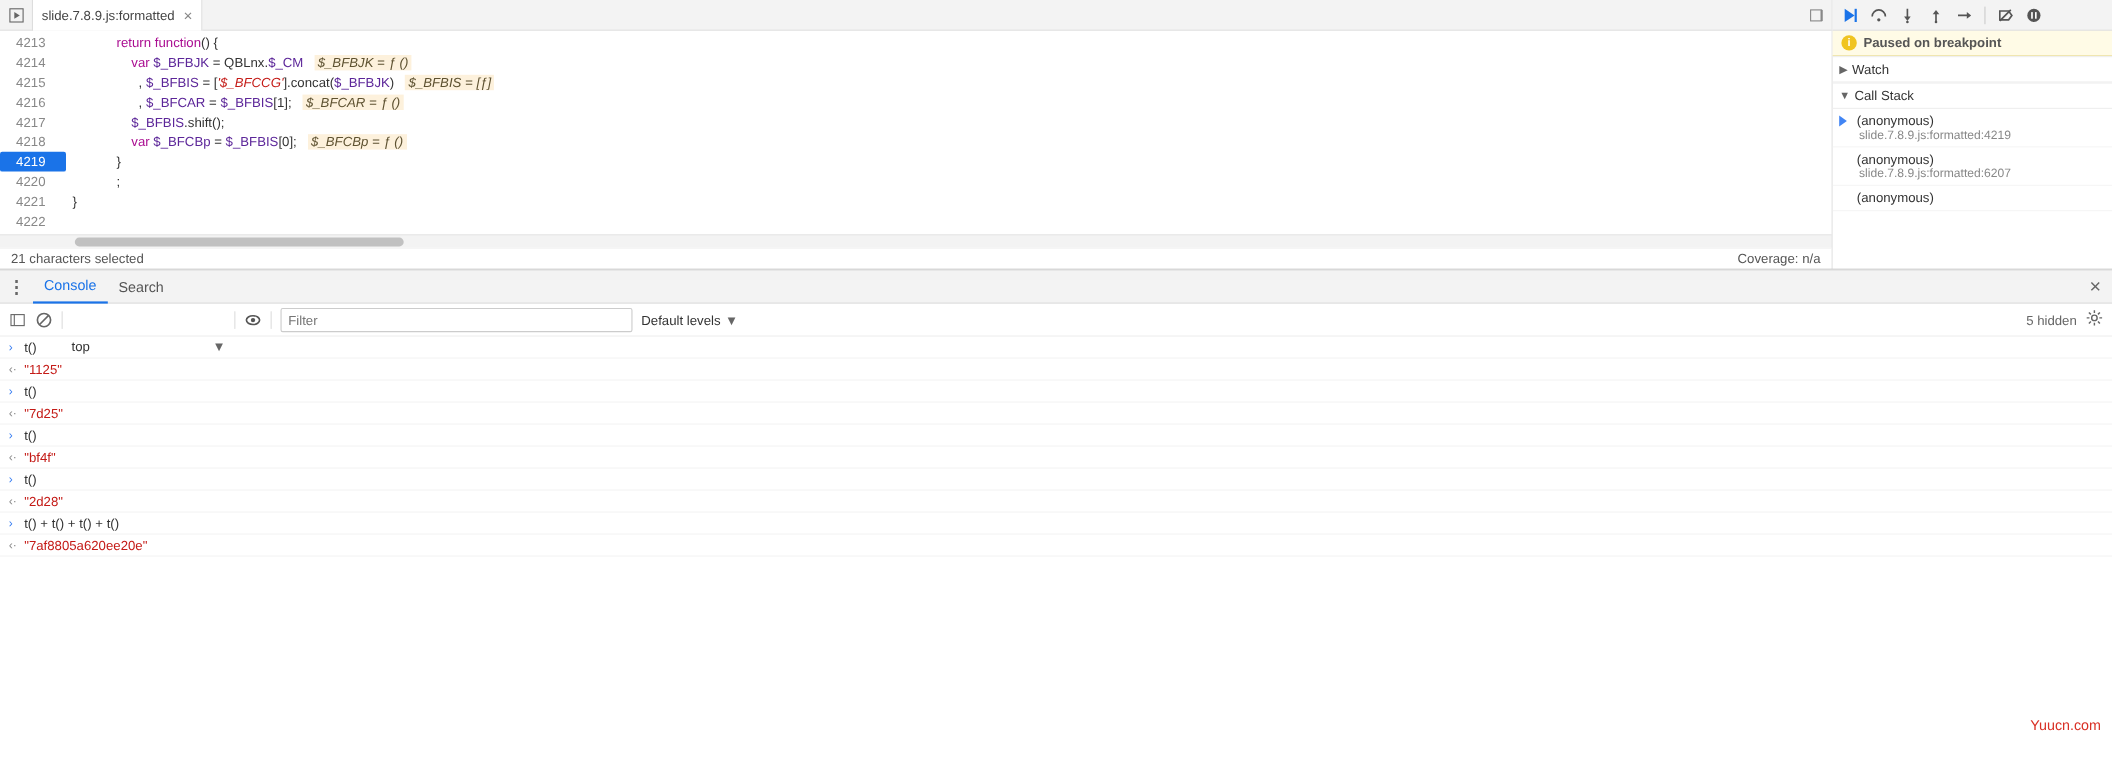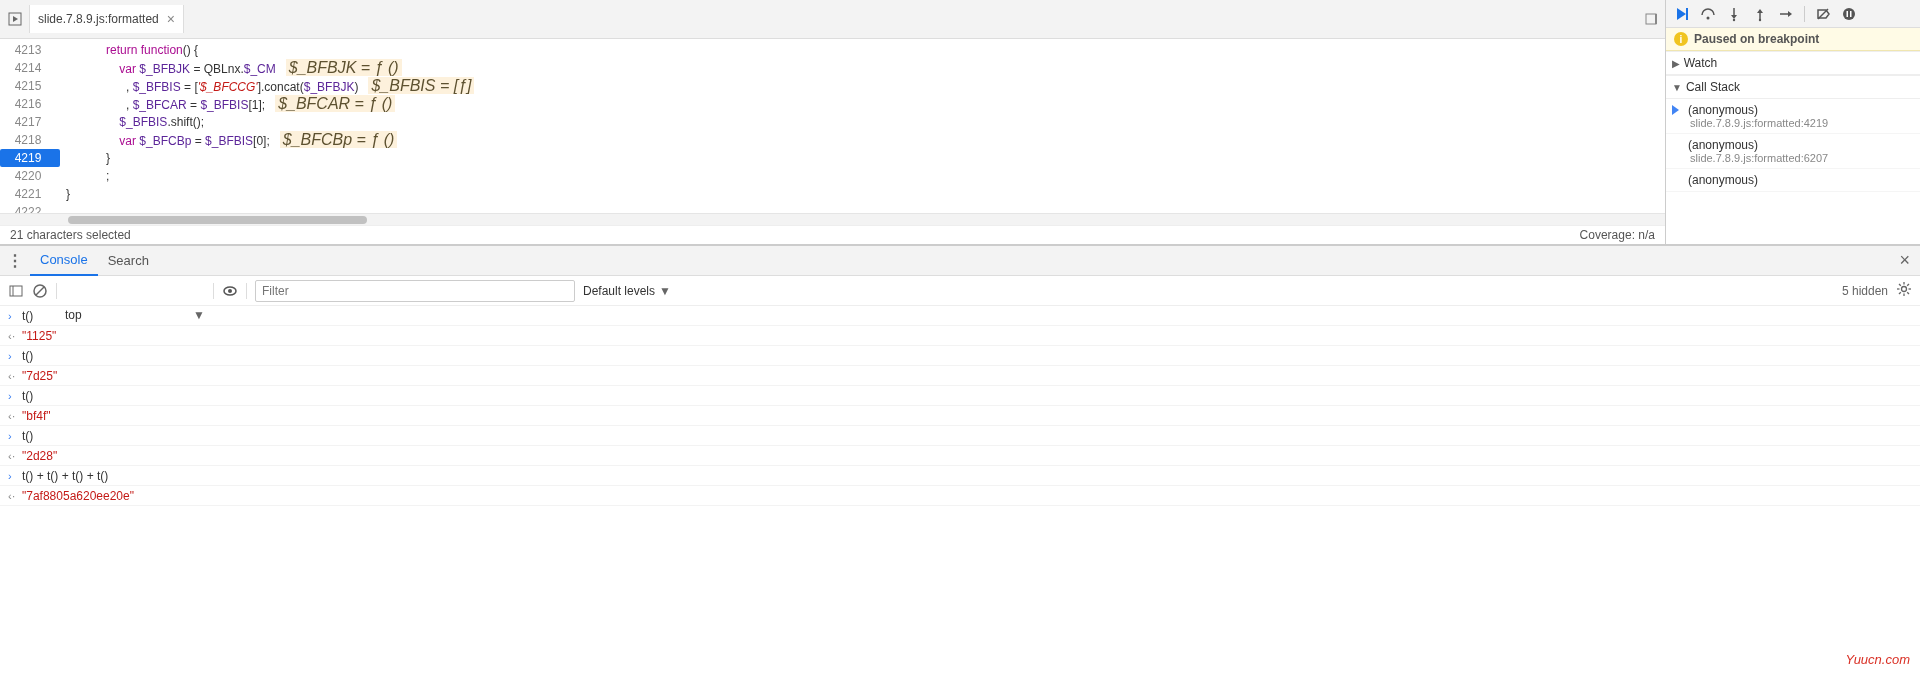--- a/index.html
+++ b/index.html
@@ -1,36 +1,36 @@
 <!DOCTYPE html>
 <html><head>
 <meta charset="utf-8">
 <style>
 * { margin: 0; padding: 0; box-sizing: border-box; font-family: "Segoe UI", Tahoma, sans-serif; font-size: 12px; }
 body { background: #fff; color: #333; overflow: hidden; }
 .main-container { display: flex; flex-direction: column; height: 693px; width: 1920px; }
 .top-section { display: flex; height: 245px; border-bottom: 1px solid #ccc; }
 .source-panel { display: flex; flex-direction: column; flex: 1; border-right: 1px solid #ccc; }
-.tab-bar { display: flex; height: 39px; background: #f3f3f3; border-bottom: 1px solid #ddd; align-items: center; }
+.tab-bar { display: flex; height: 28px; background: #f3f3f3; border-bottom: 1px solid #ddd; align-items: center; }
 .tab-bar .play-icon { width: 30px; height: 28px; border-right: 1px solid #ddd; display: flex; align-items: center; justify-content: center; color: #666; }
 .tab { display: flex; align-items: center; padding: 0 8px; height: 28px; background: #fff; border-right: 1px solid #ddd; font-size: 12px; color: #444; }
 .tab .close-x { margin-left: 8px; color: #888; cursor: pointer; font-size: 14px; }
 .tab-bar .spacer { flex: 1; }
 .tab-bar .snap-icon { width: 28px; height: 28px; display: flex; align-items: center; justify-content: center; color: #888; }
 .code-area { display: flex; flex: 1; overflow: auto; font-family: Consolas, "Courier New", monospace; font-size: 13px; background: #fff; }
 .gutter { width: 62px; text-align: right; color: #888; padding-right: 6px; padding-top: 2px; user-select: none; }
 .gutter div { height: 18px; line-height: 18px; text-align: center; }
 .gutter .current { background: #1a73e8; color: #fff; border-radius: 2px; padding-right: 4px; margin-right: -4px; }
 .code-lines { flex: 1; padding-top: 2px; position: relative; }
 .code-lines .line { height: 18px; line-height: 18px; white-space: pre; padding-left: 4px; }
 .code-lines .highlight-line { background: #e8f0fe; }
 .kw { color: #aa0d91; }
 .str { color: #c41a16; font-style: italic; }
 .prop { color: #5c2699; text-align: right; }
-.hint { background: #fdf1dc; color: #5d5130; font-style: italic; padding: 0 3px; font-size: 16px; }
+.hint { background: #fdf1dc; color: #5d5130; font-style: italic; padding: 0 3px; font-size: 12px; }
 .bp-marker { display: inline-block; width: 10px; height: 10px; background: #4285f4; vertical-align: middle; margin-right: 1px; border-radius:1px;}
 .scroll-track { height: 12px; background: #f3f3f3; border-top: 1px solid #e5e5e5; display:flex; align-items:center; padding:0 2px;}
 .scroll-thumb { height:8px; background:#c1c1c1; border-radius:4px; width:18%; margin-left:4%; }
 .status-bar { display: flex; justify-content: space-between; padding: 2px 10px; font-size: 12px; color: #555; border-top: 1px solid #eee; background:#fff;}
 .right-panel { width: 254px; display: flex; flex-direction: column; background: #fff; }
 .debug-toolbar { display: flex; height: 28px; align-items: center; padding: 0 4px; border-bottom: 1px solid #ddd; background: #f3f3f3; gap:2px;}
 .debug-toolbar .dbtn { width: 24px; height: 22px; display: flex; align-items: center; justify-content: center; color: #555; cursor: pointer; }
 .debug-toolbar .dbtn.resume { color: #1a73e8; }
 .debug-toolbar .sep { width:1px; height:16px; background:#ccc; margin:0 4px;}
 .paused-banner { background: #fffbe6; border-bottom: 1px solid #f0e6b0; display: flex; align-items: center; padding: 4px 8px; font-size: 12px; color: #555; font-weight:bold;}
@@ -57,21 +57,21 @@
 .console-toolbar .levels { color:#333; cursor:pointer; display:flex; align-items:center;}
 .console-toolbar .hidden-count { margin-left:auto; color:#666; font-size:12px;}
 .console-toolbar .gear { color:#666; cursor:pointer;}
 .console-log { flex:1; overflow-y:auto; font-family: Consolas, "Courier New", monospace; font-size:13px;}
 .log-row { display:flex; align-items:center; padding:2px 8px; border-bottom:1px solid #f3f3f3; min-height:20px;}
 .log-row .arrow { width:14px; color:#888; font-size:11px;}
 .log-row .arrow.in { color:#367cf1;}
 .log-row .arrow.out { color:#888;}
 .log-row .content { flex:1;}
 .log-row .content.string { color:#c41a16;}
-.watermark { position:absolute; right:10px; bottom:26px; color:#d93025; font-size:13px; font-style:italic; pointer-events:none;margin-top:28px;}
+.watermark { position:absolute; right:10px; bottom:26px; color:#d93025; font-size:13px; pointer-events:none;margin-top:28px;}
 svg { width:16px; height:16px; }
 </style>
 </head>
 <body>
 
 <div class="main-container">
   <div class="top-section">
 
     <div class="source-panel">
       <div class="tab-bar">

